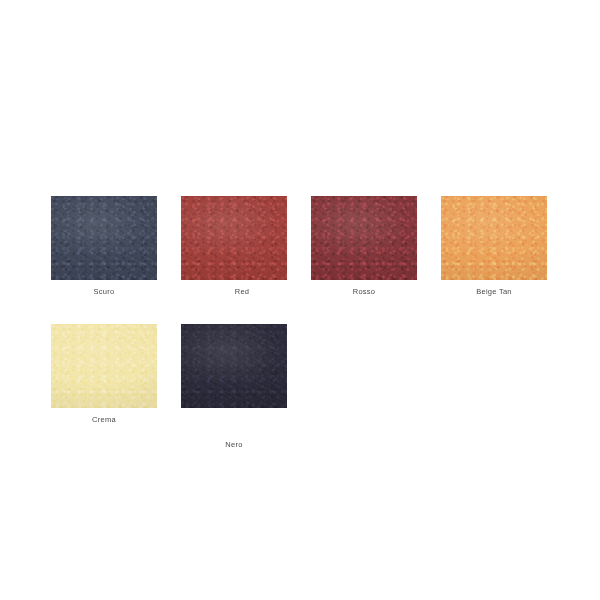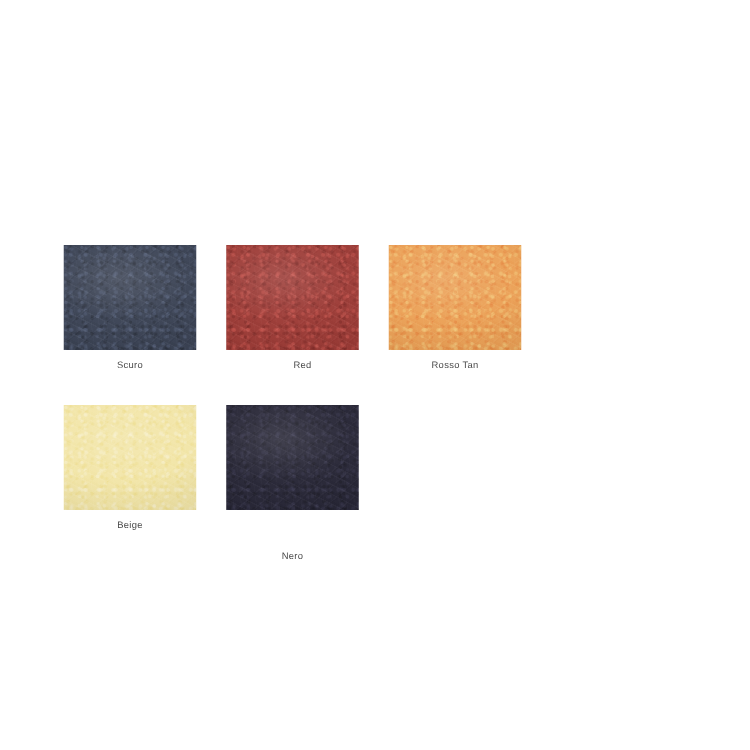--- a/index.html
+++ b/index.html
@@ -124,41 +124,49 @@
 
       <div class="swatch-cell">
         <div class="swatch-chip" style="background-color: rgb(156, 58, 53);">
           <span class="grain"></span>
           <span class="grain2"></span>
           <span class="sheen"></span>
         </div>
         <div class="swatch-label" style="color: rgb(74, 74, 74); padding-left: 16px;">Red</div>
       </div>
 
+      <div class="swatch-cell">
+        <div class="swatch-chip" style="background-color: rgb(127, 48, 53);">
+          <span class="grain"></span>
+          <span class="grain2"></span>
+          <span class="sheen"></span>
+        </div>
+        <div class="swatch-label" style="color: rgb(74, 74, 74);">Rosso</div>
+      </div>
 
       <div class="swatch-cell">
         <div class="swatch-chip" style="background-color: rgb(235, 160, 85);">
           <span class="grain"></span>
           <span class="grain2"></span>
           <span class="sheen"></span>
         </div>
-        <div class="swatch-label" style="color: rgb(74, 74, 74);">Rosso Tan</div>
+        <div class="swatch-label" style="color: rgb(74, 74, 74);">Beige Tan</div>
       </div>
 
     </div>
 
     <div class="swatch-row">
 
       <div class="swatch-cell">
         <div class="swatch-chip" style="background-color: rgb(242, 229, 167);">
           <span class="grain"></span>
           <span class="grain2"></span>
           <span class="sheen"></span>
         </div>
-        <div class="swatch-label" style="color: rgb(74, 74, 74);">Beige</div>
+        <div class="swatch-label" style="color: rgb(74, 74, 74);">Crema</div>
       </div>
 
       <div class="swatch-cell">
         <div class="swatch-chip" style="background-color: rgb(38, 37, 53);">
           <span class="grain"></span>
           <span class="grain2"></span>
           <span class="sheen"></span>
         </div>
         <div class="swatch-label" style="color: rgb(74, 74, 74); margin-top: 32px;">Nero</div>
       </div>

